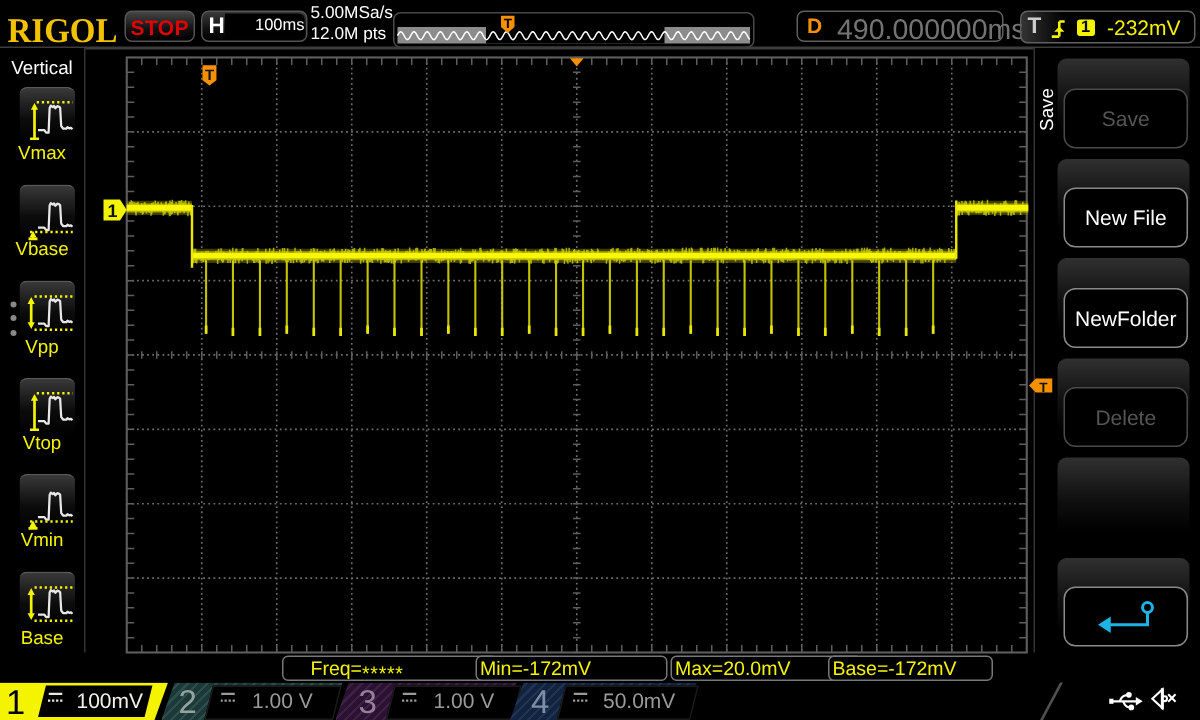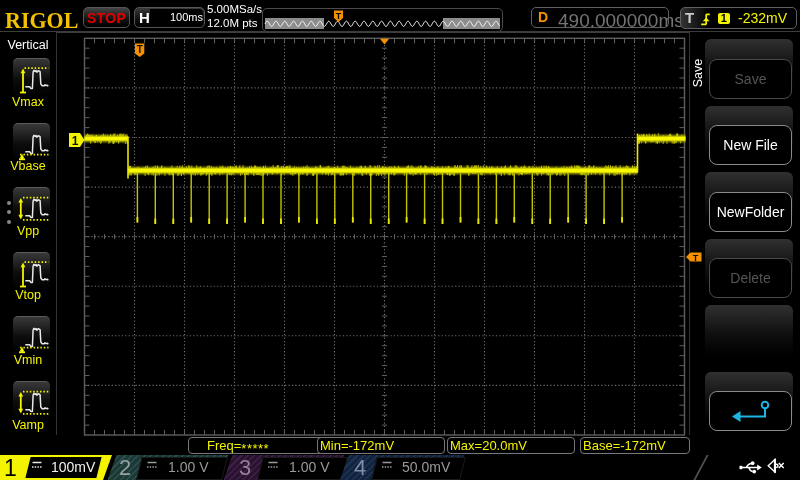--- a/index.html
+++ b/index.html
@@ -130,21 +130,21 @@
       </svg></div>
   <div class="abs llab" style="top:352.9px">Vmin</div>
   <div class="abs licon" style="top:381px"><svg width="37" height="37" viewBox="0 0 37 37">
         <path d="M12.3,27.8 L16.6,27.8 L17.8,29.4 L19.4,29.4 L20.1,13 L20.9,11.4 L22.2,12.4 L23.1,11.6 L23.9,13.2 L25.2,11.8 L26.5,12.2 L27.1,12.8 L27.8,25 L29.2,26.8 L31.2,26.8 L32,25.8 L33.2,26.6 L34.3,26.2 L35.3,27.2" stroke="#e8e8e8" stroke-width="1.5" fill="none" stroke-linejoin="round"></path>
         <line x1="10" y1="9.6" x2="35.5" y2="9.6" stroke="#f4f400" stroke-width="1.7" stroke-dasharray="1.5 1.9"></line>
         <line x1="10" y1="31.8" x2="35.5" y2="31.8" stroke="#f4f400" stroke-width="1.7" stroke-dasharray="1.5 1.9"></line>
         <line x1="7.8" y1="13" x2="7.8" y2="28.5" stroke="#f4f400" stroke-width="1.8"></line>
         <path d="M7.8,10 l-2.4,4.6 h4.8 z" fill="#f4f400"></path>
         <path d="M7.8,31.4 l-2.4,-4.6 h4.8 z" fill="#f4f400"></path>
       </svg></div>
-  <div class="abs llab" style="top:417.5px">Vamp</div>
+  <div class="abs llab" style="top:417.5px">Base</div>
   <div class="abs dot" style="top:200.5px"></div>
   <div class="abs dot" style="top:210px"></div>
   <div class="abs dot" style="top:219.5px"></div>
   <svg class="abs" id="grat" width="645" height="412" viewBox="0 0 645 412" style="left:60px;top:33px">
     <line x1="74.5" y1="5.3" x2="74.5" y2="402.0" stroke="#6e6e6e" stroke-width="1.1" stroke-dasharray="1.2 2.2"></line>
     <line x1="124.5" y1="5.3" x2="124.5" y2="402.0" stroke="#6e6e6e" stroke-width="1.1" stroke-dasharray="1.2 2.2"></line>
     <line x1="174.5" y1="5.3" x2="174.5" y2="402.0" stroke="#6e6e6e" stroke-width="1.1" stroke-dasharray="1.2 2.2"></line>
     <line x1="224.5" y1="5.3" x2="224.5" y2="402.0" stroke="#6e6e6e" stroke-width="1.1" stroke-dasharray="1.2 2.2"></line>
     <line x1="274.5" y1="5.3" x2="274.5" y2="402.0" stroke="#6e6e6e" stroke-width="1.1" stroke-dasharray="1.2 2.2"></line>
     <line x1="324.5" y1="5.3" x2="324.5" y2="402.0" stroke="#6e6e6e" stroke-width="1.1" stroke-dasharray="1.2 2.2"></line>
@@ -203,21 +203,21 @@
   <div class="abs mbtn" style="top:390.5px">
     <svg width="44" height="28" style="position:absolute;left:18.5px;top:6px">
       <circle cx="36" cy="7" r="3.3" stroke="#1cb4e4" stroke-width="2" fill="none"></circle>
       <path d="M36,10.3 V18.5 H10" stroke="#1cb4e4" stroke-width="2" fill="none"></path>
       <path d="M11.5,13 v11 l-8.5,-5.5 z" fill="#1cb4e4"></path>
     </svg>
   </div>
   <div class="meas" style="left:188px;width:124px;padding-left:18px;">Freq=<span style="position:relative;top:2.5px;letter-spacing:0.5px">*****</span></div>
   <div class="meas" style="left:317px;width:124px;">Min=-172mV</div>
   <div class="meas" style="left:447px;width:124px;">Max=20.0mV</div>
-  <div class="meas" style="left:580px;width:106px;">Base=-172mV</div>
+  <div class="meas" style="left:552px;width:106px;">Base=-172mV</div>
   <div class="abs" id="chbar">
   <div class="abs" style="left:0;top:0;width:112px;height:25px;background:#f4f400;clip-path:polygon(0 0,112px 0,103px 25px,0 25px);"></div>
   <div class="abs chnum" style="left:4px;top:0px;color:#000;font-size:23px;">1</div>
   <div class="abs chbox" style="left:28px;width:71px;"></div>
   <svg class="abs coup" style="left:31.5px;" width="11" height="8">
         <path d="M0.5,1.5 h9 M0,6 h1.5 M2.7,6 h1.5 M5.4,6 h1.5 M8.1,6 h1.5" stroke="#e8e8e0" stroke-width="1.5" fill="none"></path>
       </svg>
   <div class="abs chtxt" style="left:51px;color:#f2f2ea;">100mV</div>
   <div class="abs" style="left:107.5px;top:0;width:121.0px;height:25px;background:repeating-linear-gradient(135deg,#1c3937 0px,#1c3937 3px,#2c4f4e 3px,#2c4f4e 4.5px);clip-path:polygon(9px 0,121.0px 0,112.0px 25px,0 25px);"></div>
   <div class="abs chnum" style="left:119px;top:0px;color:#93a3a0;">2</div>

